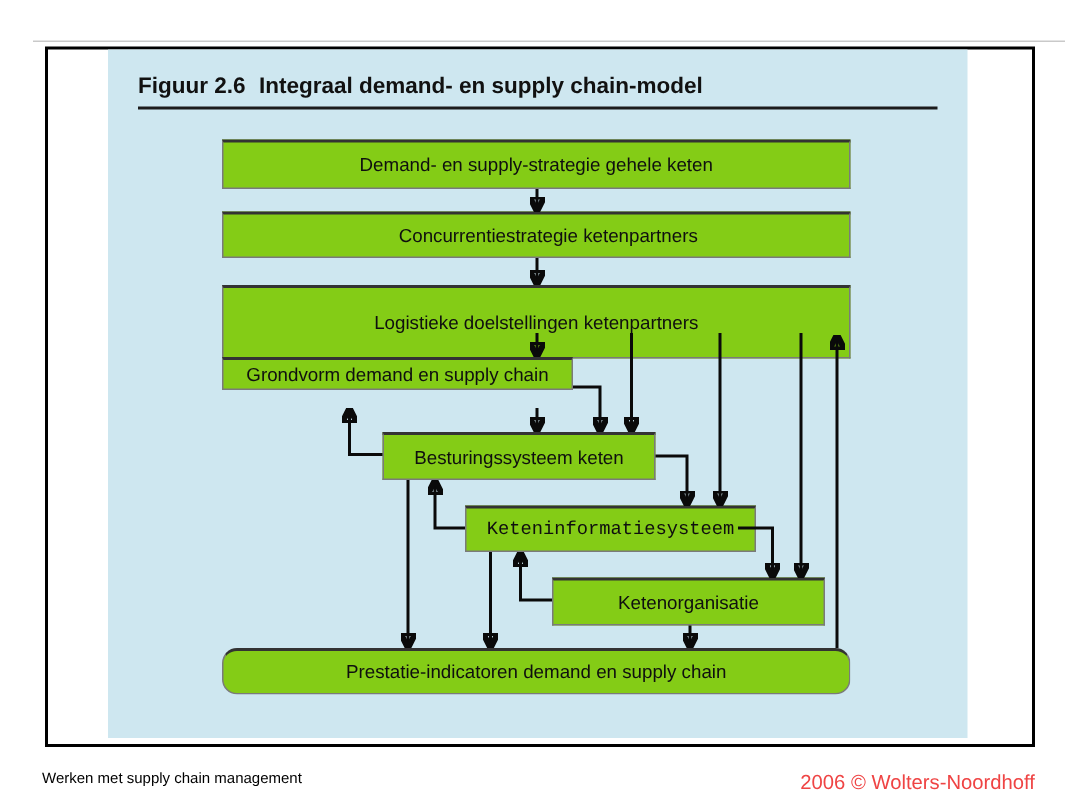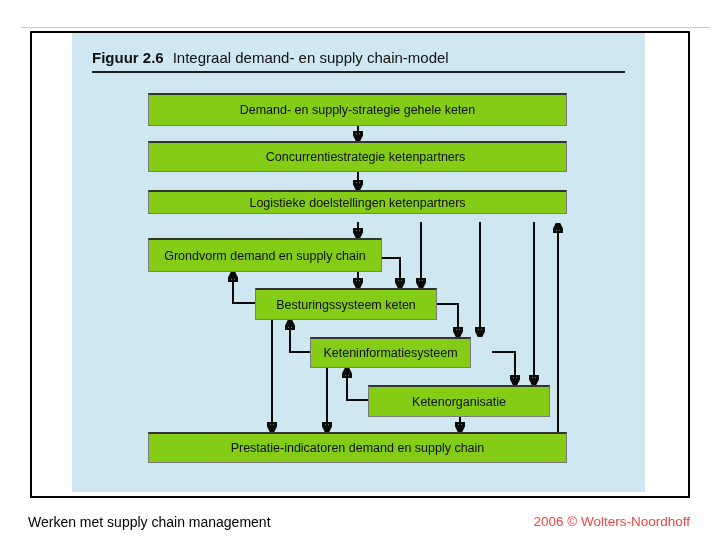--- a/index.html
+++ b/index.html
@@ -8,39 +8,39 @@
     font-family:"Liberation Sans", sans-serif; color:#111; overflow:hidden;
   }
   .top-hairline { position:absolute; left:22px; top:27px; width:688px; height:1px; background:#c9c9c9; }
   .slide-border {
     position:absolute; left:30px; top:31px; width:660px; height:467px;
     border:2px solid #000; box-sizing:border-box; background:#ffffff;
   }
   .panel { position:absolute; left:72px; top:33px; width:573px; height:459px; background:#cee7f0; }
   .figure-header { position:absolute; left:92px; top:50px; font-size:15px; line-height:16px; white-space:nowrap; }
   .figure-header .lbl { font-weight:bold; }
-  .figure-header .ttl { font-weight:normal; margin-left:9px; }
+  .figure-header .ttl { font-weight:bold; margin-left:9px; }
   .figure-rule { position:absolute; left:92px; top:71px; width:533px; height:2px; background:#1c1c1c; }
   .node {
     position:absolute; background:#84cc16; box-sizing:border-box;
     border:1px solid #7a7a7a; border-top:2px solid #333;
     display:flex; align-items:center; justify-content:center;
     font-size:12.5px; line-height:14px; color:#0f0f0f; text-align:center;
   }
   .n1 { left:148px; top:93px;  width:419px; height:33px; }
   .n2 { left:148px; top:141px; width:419px; height:31px;padding-left:16px; }
-  .n3 { left:148px; top:190px; width:419px; height:24px;text-align:center; }
-  .n4 { left:148px; top:238px; width:234px; height:34px; }
+  .n3 { left:148px; top:190px; width:419px; height:49px;text-align:center; }
+  .n4 { left:148px; top:238px; width:234px; height:22px; }
   .n5 { left:255px; top:288px; width:182px; height:32px; }
-  .n6 { left:310px; top:337px; width:161px; height:31px; }
+  .n6 { left:310px; top:337px; width:194px; height:31px;font-family:Liberation Mono, monospace; }
   .n7 { left:368px; top:385px; width:182px; height:32px; }
-  .n8 { left:148px; top:432px; width:419px; height:31px; }
+  .n8 { left:148px; top:432px; width:419px; height:31px;border-radius:10px; }
   svg.arrows { position:absolute; left:0; top:0; width:720px; height:540px; pointer-events:none; }
   svg.arrows path { stroke:#0a0a0a; stroke-width:2; fill:none; }
-  .footer-left  { position:absolute; left:28px;  top:514px; font-size:14px; color:#000; }
+  .footer-left  { position:absolute; left:28px;  top:514px; font-size:10px; color:#000; }
   .footer-right { position:absolute; right:30px; top:514px; font-size:13.5px; color:#ef4444; }
 </style>
 </head>
 <body>
 
 <div class="stage">
   <div class="top-hairline"></div>
   <div class="slide-border"></div>
   <div class="panel"></div>
 

